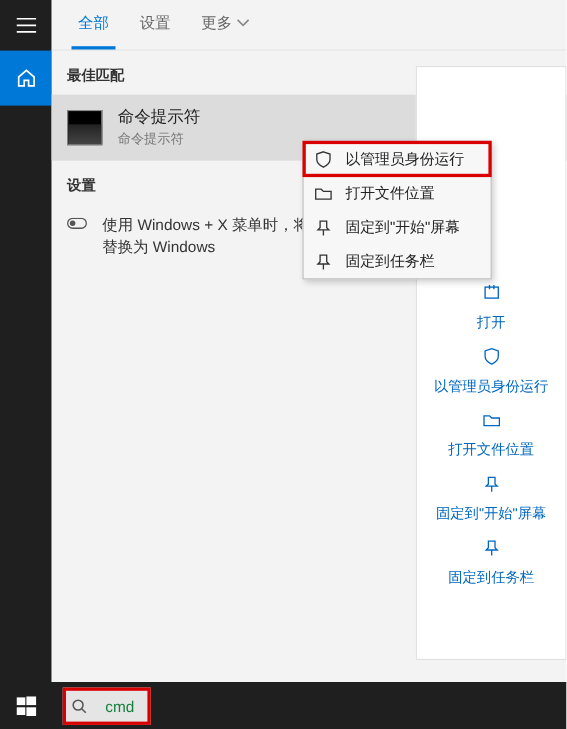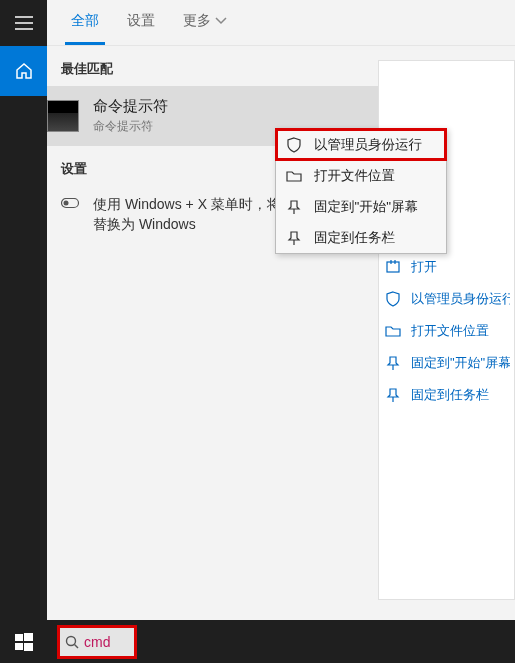--- a/index.html
+++ b/index.html
@@ -16,49 +16,49 @@
   .sidebar .gear svg { width:18px; height:18px; }
 
   .taskbar { position:absolute; left:0; bottom:0; right:0; height:43px; background:#1f1f1f; }
   .start-btn { position:absolute; left:0; bottom:0; width:47px; height:43px; display:flex; align-items:center; justify-content:center; }
   .start-btn svg { width:18px; height:18px; }
 
   .search-area { position:absolute; left:57px; bottom:0; height:43px; display:flex; align-items:center; }
   .search-box { border:3px solid #d90000; width:80px; height:34px; display:flex; align-items:center; background:#e5e5e5; }
   .search-icon { width:24px; display:flex; align-items:center; justify-content:center; }
   .search-icon svg { width:14px; height:14px; }
-  .search-input { border:none; background:transparent; outline:none; font-size:14px; width:50px; color:#be185d; }
+  .search-input { border:none; background:transparent; outline:none; font-size:14px; width:50px; color:#15803d;text-align:center; }
 
   .main { position:absolute; left:47px; top:0; right:0; height:620px; background:#f3f3f3; }
 
   .tabs { height:46px; display:flex; align-items:flex-end; padding-left:18px; gap:16px; border-bottom:1px solid #e5e5e5; font-size:14px; color:#666; }
   .tab { padding:12px 6px; border-bottom:3px solid transparent; cursor:default; }
   .tab.active { color:#0078d7; border-bottom-color:#0078d7; }
   .tab.more { display:flex; align-items:center; gap:4px; }
   .tab.more svg { width:12px; height:8px; }
 
   .section-label { font-size:13px; font-weight:600; color:#333; padding:14px 14px 8px; }
 
-  .best-match { display:flex; align-items:center; height:60px; background:#dcdcdc; position:relative; }
+  .best-match { display:flex; align-items:center; height:60px; background:#dcdcdc; position:relative; padding-left:14px; }
   .best-match .app-icon { width:32px; height:32px; background:#000; border:1px solid #888; margin-right:14px; display:flex; align-items:flex-end; }
   .best-match .app-icon .inner { width:100%; height:18px; background:linear-gradient(#222,#444); }
   .best-match .app-title { font-size:15px; color:#222; }
   .best-match .app-sub { font-size:12px; color:#777; margin-top:2px; }
   .best-match .arrow-btn { position:absolute; right:0; top:0; width:46px; height:60px; background:#c8c8c8; display:flex; align-items:center; justify-content:center; }
   .best-match .arrow-btn svg { width:18px; height:14px; }
 
   .setting-row { display:flex; align-items:flex-start; padding:8px 14px 0 14px; gap:12px; font-size:14px; color:#333; }
   .setting-row .cfg-icon { width:20px; height:14px; margin-top:3px; }
   .setting-row .cfg-icon svg { width:18px; height:12px; }
   .setting-text { line-height:20px; max-width:260px; }
 
   
   .preview-panel { position:absolute; top:60px; right:0; width:137px; height:540px; background:#fff; border:1px solid #e0e0e0; }
   .preview-actions { position:absolute; top:190px; left:0; right:0; padding:0 4px; font-size:13px; color:#0067c0; }
-  .preview-actions .pa { display:flex; align-items:center; gap:10px; padding:7px 2px; white-space:nowrap; overflow:hidden; }
+  .preview-actions .pa { display:flex; align-items:center; gap:10px; padding:7px 2px; white-space:nowrap; overflow:hidden;flex-direction:column; }
   .preview-actions .pa svg { width:16px; height:16px; flex:0 0 16px; }
 
   
   .ctx { position:absolute; left:275px; top:128px; width:172px; background:#f7f7f7; border:1px solid #bbb; box-shadow:2px 2px 6px rgba(0,0,0,0.2); z-index:50; }
   .ctx .ci { display:flex; align-items:center; gap:12px; height:31px; padding:0 10px; font-size:13.5px; color:#222; }
   .ctx .ci svg { width:16px; height:16px; flex:0 0 16px; }
   .ctx .ci.hl { outline:3px solid #d90000; outline-offset:-2px; }
 
 </style>
 </head>

